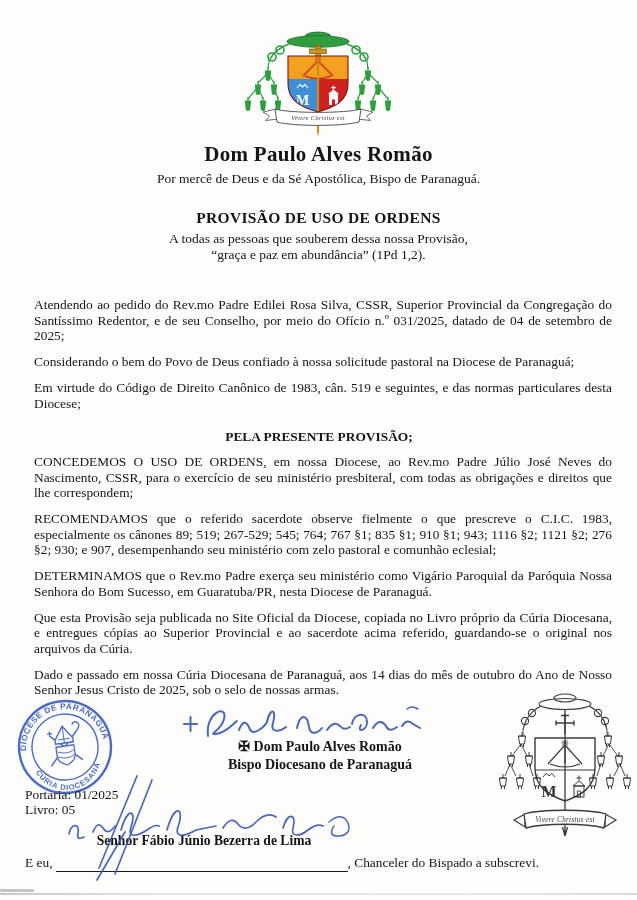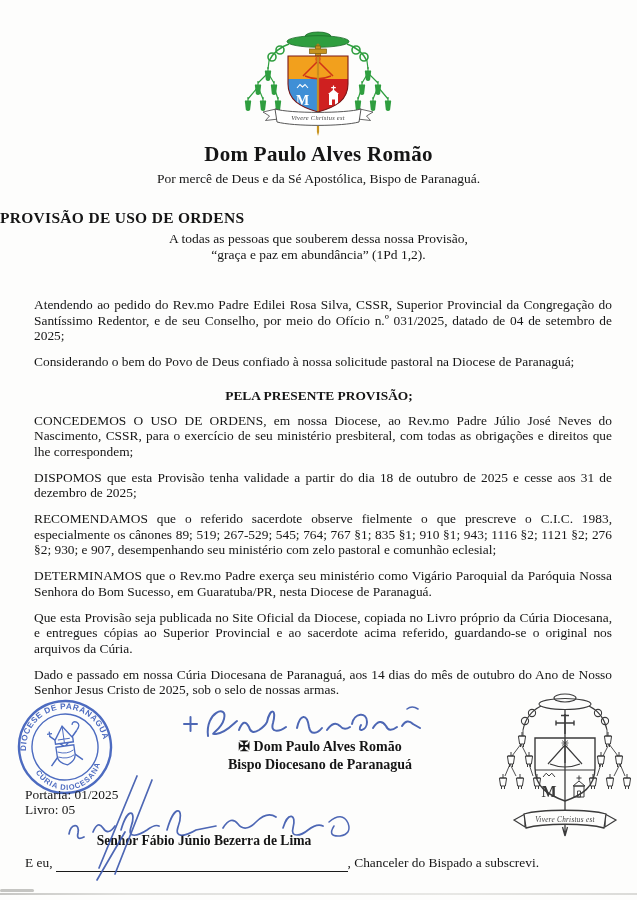--- a/index.html
+++ b/index.html
@@ -18,21 +18,21 @@
   .bishop-name {
     position: absolute; top: 142px; left: 0; width: 100%;
     text-align: center; font-size: 21px; font-weight: bold; letter-spacing: .3px;
   }
   .bishop-title {
     position: absolute; top: 171px; left: 0; width: 100%;
     text-align: center; font-size: 13.5px;
   }
   .doc-title {
     position: absolute; top: 209px; left: 0; width: 100%;
-    font-size: 15.5px; font-weight: bold; letter-spacing: .3px;
+    text-align: center; font-size: 15.5px; font-weight: bold; letter-spacing: .3px;
   }
   .sal1 { position: absolute; top: 231px; left: 0; width: 100%; text-align: center; font-size: 13.5px; }
   .sal2 { position: absolute; top: 247px; left: 0; width: 100%; text-align: center; font-size: 13.5px; }
   
   .doc-body {
     position: absolute; left: 26px; right: 25px; top: 297px;
     font-size: 13.4px; line-height: 15.7px; text-align: justify;
   }
   .doc-body p { margin: 0 0 10px 8px; }
   .doc-body p.heading { font-weight: bold; text-align: center; margin: 18px 0 9px 0; }
@@ -148,23 +148,23 @@
 
   <div class="bishop-name">Dom Paulo Alves Romão</div>
   <div class="bishop-title">Por mercê de Deus e da Sé Apostólica, Bispo de Paranaguá.</div>
   <div class="doc-title">PROVISÃO DE USO DE ORDENS</div>
   <div class="sal1">A todas as pessoas que souberem dessa nossa Provisão,</div>
   <div class="sal2">“graça e paz em abundância” (1Pd 1,2).</div>
 
   <main class="doc-body">
     <p>Atendendo ao pedido do Rev.mo Padre Edilei Rosa Silva, CSSR, Superior Provincial da Congregação do Santíssimo Redentor, e de seu Conselho, por meio do Ofício n.º 031/2025, datado de 04 de setembro de 2025;</p>
     <p>Considerando o bem do Povo de Deus confiado à nossa solicitude pastoral na Diocese de Paranaguá;</p>
+    <p>Em virtude do Código de Direito Canônico de 1983, cân. 519 e seguintes, e das normas particulares desta Diocese;</p>
     <p class="heading">PELA PRESENTE PROVISÃO;</p>
     <p>CONCEDEMOS O USO DE ORDENS, em nossa Diocese, ao Rev.mo Padre Júlio José Neves do Nascimento, CSSR, para o exercício de seu ministério presbiteral, com todas as obrigações e direitos que lhe correspondem;</p>
-    <p>DISPOMOS que esta Provisão tenha validade a partir do dia 18 de outubro de 2025 e cesse aos 31 de dezembro de 2025;</p>
     <p>RECOMENDAMOS que o referido sacerdote observe fielmente o que prescreve o C.I.C. 1983, especialmente os cânones 89; 519; 267-529; 545; 764; 767 §1; 835 §1; 910 §1; 943; 1116 §2; 1121 §2; 276 §2; 930; e 907, desempenhando seu ministério com zelo pastoral e comunhão eclesial;</p>
     <p>DETERMINAMOS que o Rev.mo Padre exerça seu ministério como Vigário Paroquial da Paróquia Nossa Senhora do Bom Sucesso, em Guaratuba/PR, nesta Diocese de Paranaguá.</p>
     <p>Que esta Provisão seja publicada no Site Oficial da Diocese, copiada no Livro próprio da Cúria Diocesana, e entregues cópias ao Superior Provincial e ao sacerdote acima referido, guardando-se o original nos arquivos da Cúria.</p>
     <p>Dado e passado em nossa Cúria Diocesana de Paranaguá, aos 14 dias do mês de outubro do Ano de Nosso Senhor Jesus Cristo de 2025, sob o selo de nossas armas.</p>
   </main>
 
   <div class="stamp-blue">
     <svg width="104" height="98" viewBox="0 0 104 98" xmlns="http://www.w3.org/2000/svg">
       <defs>
         <path id="arcTop" d="M 13,50 A 39,39 0 1 1 91,50"></path>

